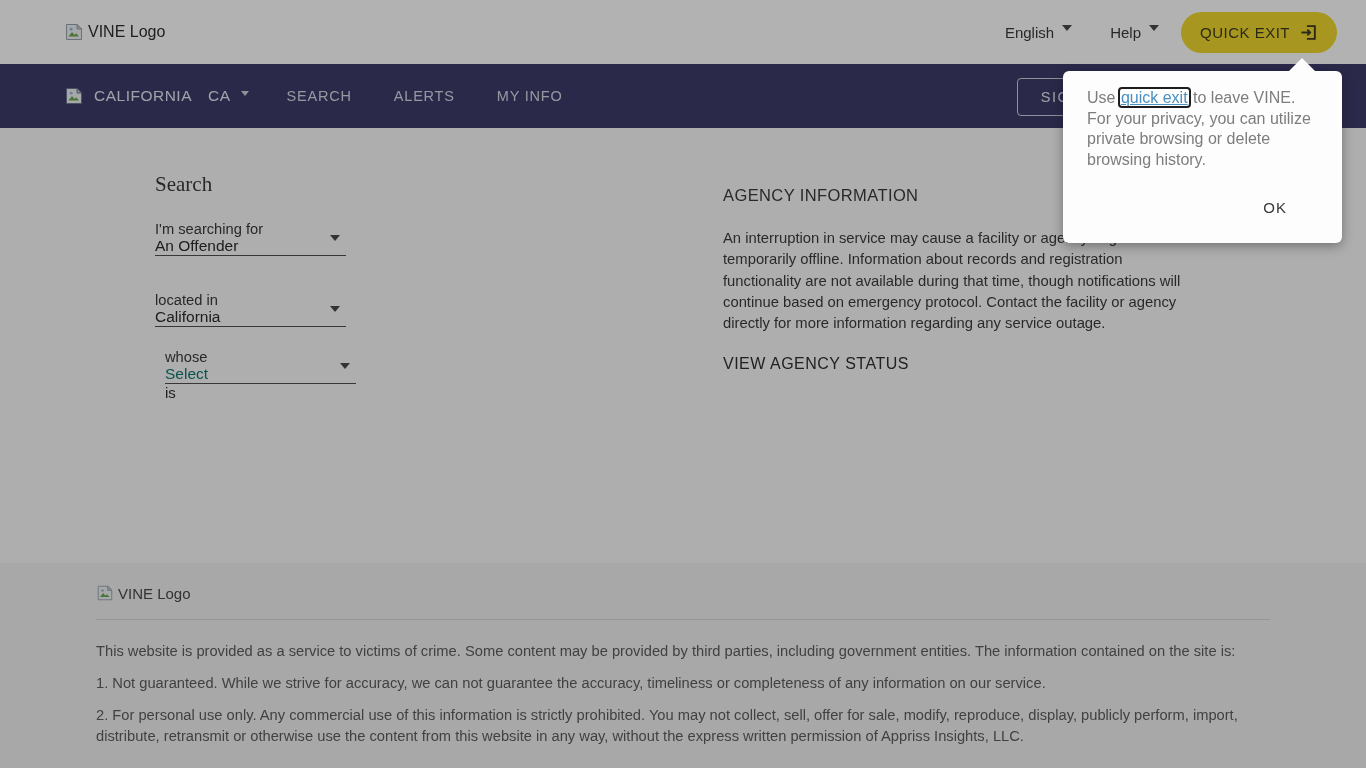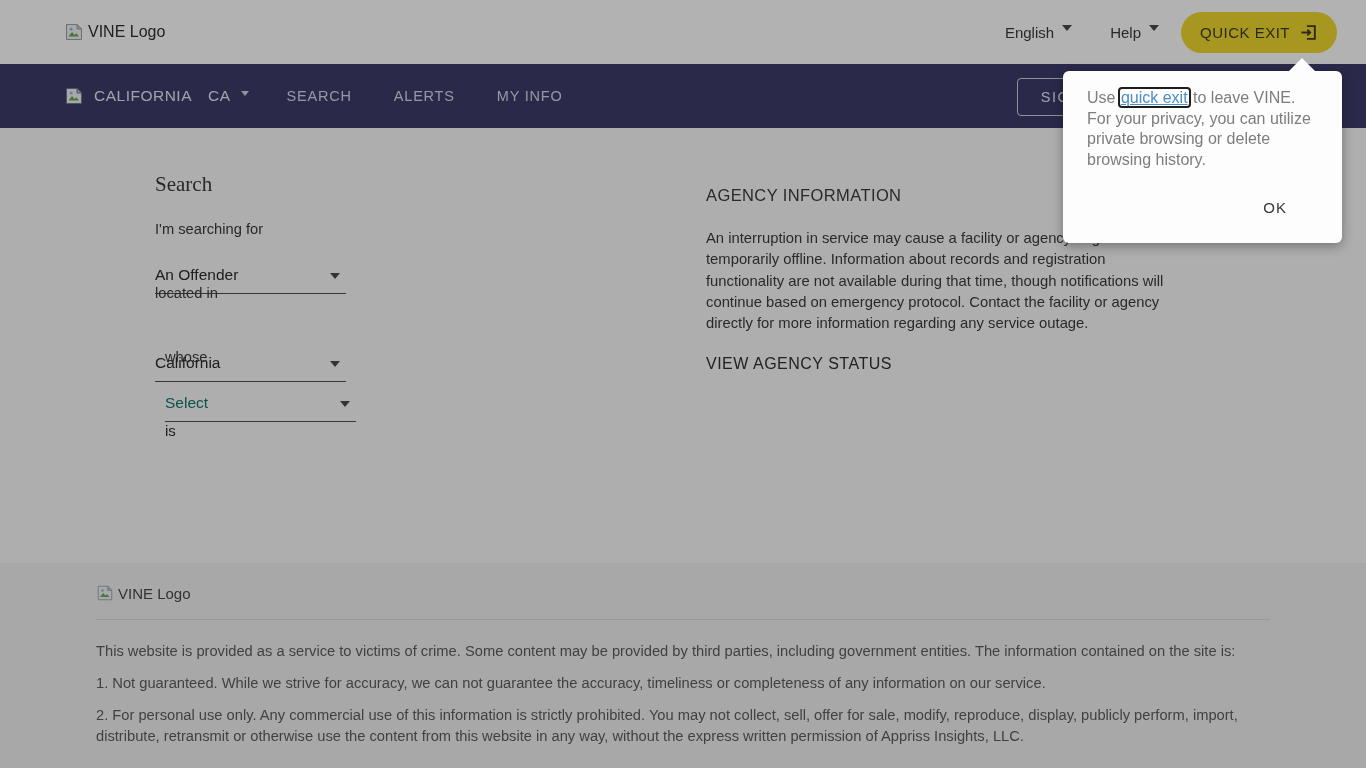--- a/index.html
+++ b/index.html
@@ -32,30 +32,30 @@
   .nav-item{font-size:14.5px;letter-spacing:.8px;color:#d8d9e6;cursor:pointer;}
   .signin-btn{position:absolute;left:1017px;top:14px;width:112px;height:38px;background:transparent;
               border:1px solid rgba(255,255,255,.75);border-radius:4px;color:#e6e7f2;
               display:flex;align-items:center;justify-content:center;font-size:14.5px;
               letter-spacing:1.5px;cursor:pointer;font-family:inherit;}
 
   
   .search-title{position:absolute;left:155px;top:172px;margin:0;font-family:"Liberation Serif",serif;
                 font-weight:400;font-size:21px;color:#3a3a3a;}
   .search-row{position:absolute;left:155px;display:flex;align-items:baseline;flex-direction:column;}
-  .row-1{top:221px;} .row-2{top:285px;gap:24px;} .row-3{top:349px;}
+  .row-1{top:221px;} .row-2{top:292px;} .row-3{top:349px;}
   .field-label{font-size:14.7px;color:#3a3a3a;margin-right:8px;}
-  .sel{width:191px;position:relative;border-bottom:1.5px solid #4f4f4f;padding-bottom:9px;cursor:pointer;margin-top:29px;}
+  .sel{width:191px;position:relative;border-bottom:1.5px solid #4f4f4f;cursor:pointer;}
   .sel-value{font-size:15.5px;color:#2b2b2b;}
   .sel-placeholder{color:#0f766e;}
   .sel-caret{position:absolute;right:6px;bottom:14px;}
   .after-label{font-size:15px;color:#2e2e2e;margin-left:10px;}
 
   
-  .agency{position:absolute;left:706px;top:186px;width:462px;}
+  .agency{position:absolute;left:723px;top:186px;width:462px;}
   .agency-title{margin:0 0 23px;font-size:16.5px;font-weight:400;letter-spacing:.4px;color:#3c3c3c;}
   .agency-status{display:flex;align-items:center;gap:11px;font-size:15px;color:#2E9E5B;margin-bottom:19px;}
   .agency-desc{margin:0 0 21px;font-size:14.8px;line-height:21.3px;color:#3c3c3c;}
   .view-status{font-size:16px;letter-spacing:.5px;font-weight:400;color:#303030;cursor:pointer;}
 
   
   .footer{position:absolute;left:0;top:563px;width:100%;height:205px;background:#f1f1f1;
           box-sizing:border-box;padding:21px 96px 0;}
   .footer-brand{display:flex;align-items:center;gap:4px;margin-bottom:17px;cursor:pointer;}
   .footer-brand-text{font-size:15px;color:#4a4a4a;}

